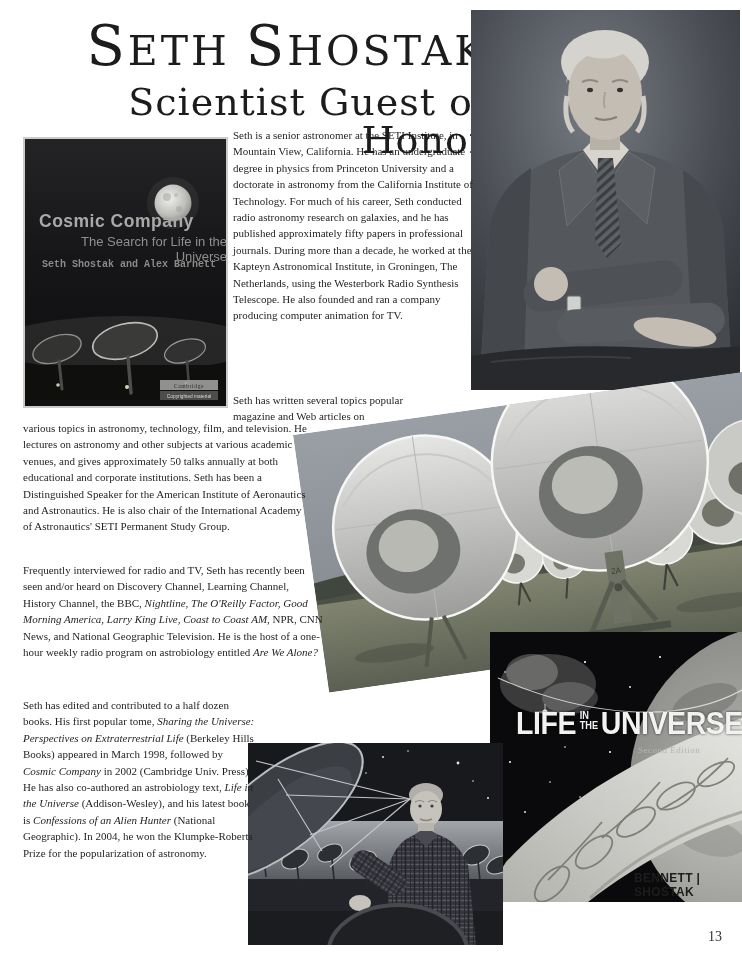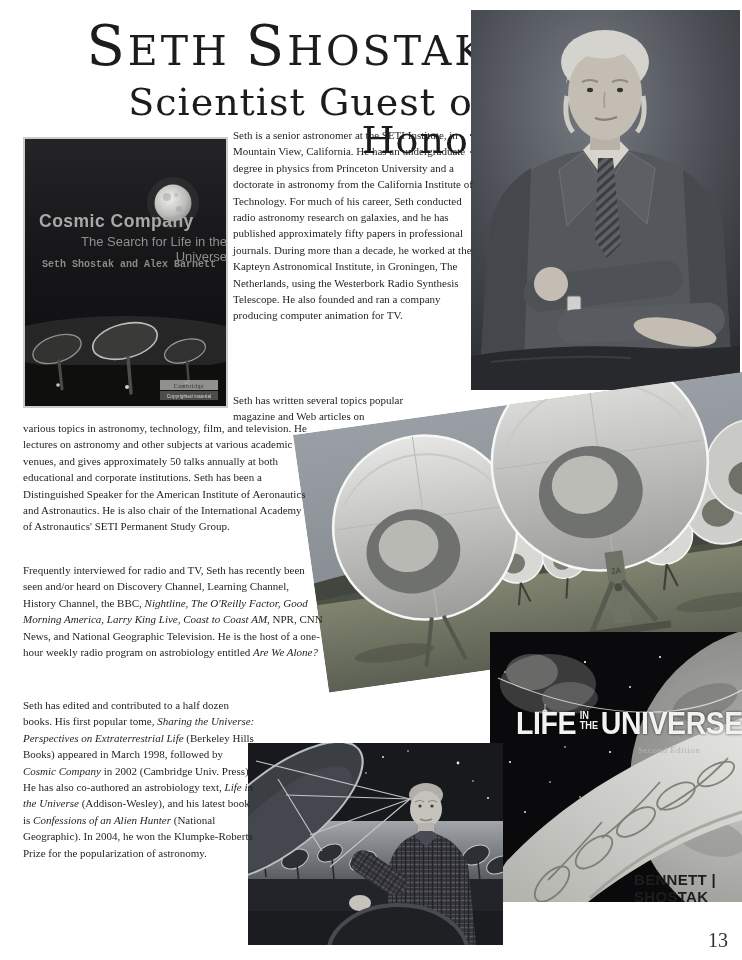--- a/index.html
+++ b/index.html
@@ -15,21 +15,21 @@
   .hdr .cap{font-size:56px;letter-spacing:3px;}
   .hdr .wordgap{display:inline-block;width:16px;}
   .hdr .s-line{font-size:38px;letter-spacing:1px;margin-top:9px;line-height:1;}
   
   .para{position:absolute;font-size:11px;line-height:16.4px;text-align:left;z-index:6;}
   .p1 {left:233px;top:127px;width:240px;}
   .p2a{left:233px;top:392px;width:208px;}
   .p2b{left:23px; top:420px;width:287px;}
   .p3 {left:23px; top:562px;width:301px;}
   .p4 {left:23px; top:697px;width:233px;}
-  .pagenum{position:absolute;left:708px;top:929px;font-size:20px;color:#333;z-index:7;}
+  .pagenum{position:absolute;left:708px;top:929px;font-size:14px;color:#333;z-index:7;}
   
   .photo{position:absolute;}
   .portrait{left:471px;top:10px;width:269px;height:380px;z-index:1;}
   .arrayphoto{left:293px;top:435px;width:455px;height:260px;z-index:2;
               transform:rotate(-8deg);transform-origin:top left;}
   .lifebook{left:490px;top:632px;width:252px;height:270px;z-index:3;background:#0a0a0c;}
   .sethphoto{left:248px;top:743px;width:255px;height:202px;z-index:4;}
   .cosmic{left:23px;top:137px;width:205px;height:271px;z-index:2;
           box-sizing:border-box;border:2px solid #cbcbcb;background:#131315;}
   .cosmic svg,.portrait svg,.arrayphoto svg,.lifebook svg,.sethphoto svg{display:block;}
@@ -42,21 +42,21 @@
            font-family:Liberation Mono, monospace;font-weight:bold;font-size:10px;color:#8a8a88;}
   
   .lb-title{position:absolute;left:26px;top:76px;display:flex;align-items:flex-start;
             color:#f2f2f0;font-family:"Liberation Sans",sans-serif;font-weight:bold;
             transform:scaleX(.92);transform-origin:left;text-shadow:0 0 3px rgba(0,0,0,.7);}
   .lb-big{font-size:31px;line-height:1;letter-spacing:-.5px;}
   .lb-small{display:flex;flex-direction:column;font-size:10px;line-height:10px;
             margin:3px 3px 0 4px;letter-spacing:0;}
   .lb-edition{position:absolute;left:148px;top:113px;font-size:9px;color:#b5b5b2;
               font-family:"Liberation Serif",serif;letter-spacing:.5px;}
-  .lb-authors{position:absolute;left:144px;top:239px;font-size:15px;color:#1d1d1b;
+  .lb-authors{position:absolute;left:144px;top:239px;font-size:12px;color:#1d1d1b;
               font-family:"Liberation Sans",sans-serif;font-weight:bold;letter-spacing:.3px;}
   i{font-style:italic;}
 </style>
 </head>
 <body>
 
 <div class="page">
 
   <div class="hdr">
     <div class="t-line">

